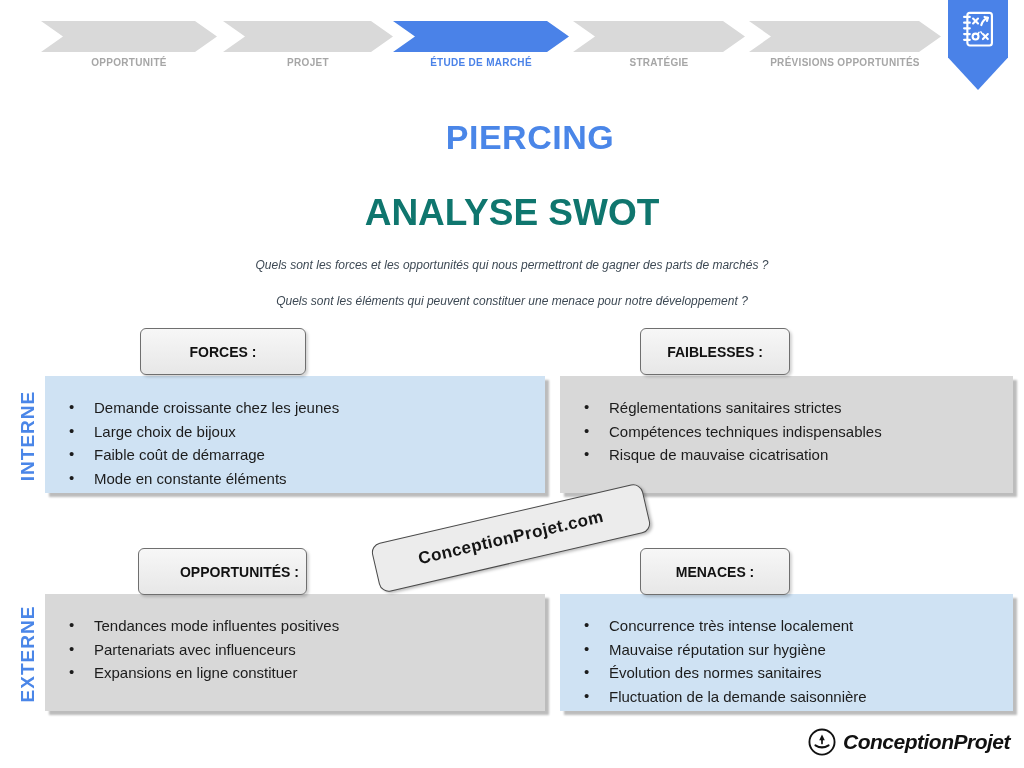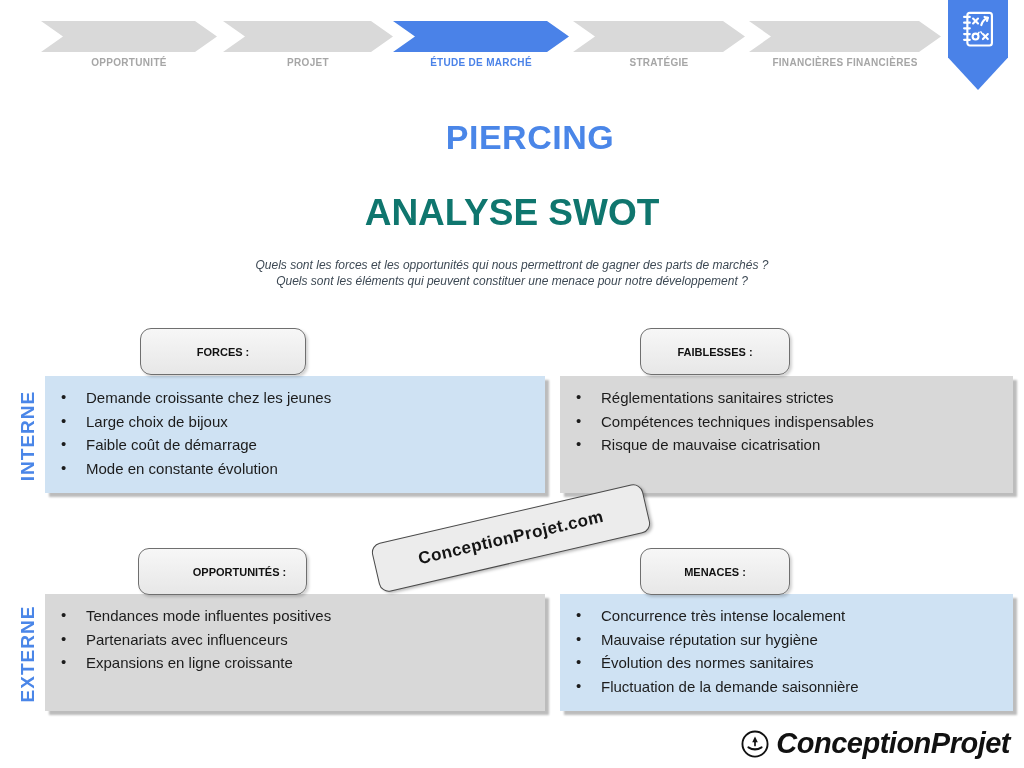--- a/index.html
+++ b/index.html
@@ -42,45 +42,45 @@
   }
   .title-sub {
     position:absolute; top:192px; left:0; width:1024px; text-align:center;
     font-size:37px; font-weight:bold; color:#0f766e;
   }
   .question {
     position:absolute; left:0; width:1024px; text-align:center;
     font-size:12px; font-style:italic; font-weight:500; color:#3d4954;
   }
   .q1 { top:258px; }
-  .q2 { top:274px; }
+  .q2 { top:294px; }
   
   .qtitle {
     position:absolute; height:47px;
     background:linear-gradient(180deg,#f7f7f7,#e7e7e7);
-    border:1.6px solid #6f6f6f; border-radius:11px;
+    border:1.6px solid #6f6f6f; border-radius:6px;
     box-shadow:2px 2px 3px rgba(0,0,0,.18);
     display:flex; align-items:center; justify-content:center;
-    font-size:11px; font-weight:bold; color:#111;
+    font-size:14px; font-weight:bold; color:#111;
     z-index:2;
   }
   .t-forces       { left:140px; top:328px; width:166px; }
   .t-faiblesses   { left:640px; top:328px; width:150px; }
   .t-opportunites { left:138px; top:548px; width:169px;padding-left:34px; }
   .t-menaces      { left:640px; top:548px; width:150px; }
   .qbox {
     position:absolute; height:117px;
     box-shadow:4px 4px 2px #bcbcbc;
     z-index:1;
   }
   .b-forces       { left:45px;  top:376px; width:500px; background:#cfe2f3; }
   .b-faiblesses   { left:560px; top:376px; width:453px; background:#d8d8d8; }
   .b-opportunites { left:45px;  top:594px; width:500px; background:#d8d8d8; }
   .b-menaces      { left:560px; top:594px; width:453px; background:#cfe2f3; }
-  .qbox ul { list-style:none; margin:13px 0 0 0; padding:0 0 0 16px; }
+  .qbox ul { list-style:none; margin:23px 0 0 0; padding:0 0 0 24px; }
   .qbox li {
     position:relative; padding-left:25px; margin-bottom:5.5px;
     font-size:15px; line-height:18px; color:#1c1c1c;
   }
   .qbox li::before { content:"\2022"; position:absolute; left:0; top:-1px; color:#1c1c1c; }
   
   .axis {
     position:absolute; width:112px; height:24px;
     text-align:center; font-size:19px; font-weight:bold; color:#4a86e8;
     letter-spacing:1px; transform:rotate(-90deg);
@@ -96,38 +96,38 @@
     font-size:17px; font-weight:bold; color:#151515; letter-spacing:.4px;
     box-shadow:2px 2px 3px rgba(0,0,0,.25);
     z-index:3;
   }
   
   .footer-logo {
     position:absolute; right:14px; top:727px;
     display:flex; align-items:center; gap:6px;
   }
   .footer-logo .brand {
-    font-size:29px; font-weight:bold; font-style:italic; color:#111;
+    font-size:21px; font-weight:bold; font-style:italic; color:#111;
     letter-spacing:-.5px;
   }
 </style>
 </head>
 <body>
 
 <div class="chev c0"></div>
 <div class="chev c1"></div>
 <div class="chev c2 active"></div>
 <div class="chev c3"></div>
 <div class="chev c4"></div>
 
 <div class="step-label l0">OPPORTUNITÉ</div>
 <div class="step-label l1">PROJET</div>
 <div class="step-label l2 active">ÉTUDE DE MARCHÉ</div>
 <div class="step-label l3">STRATÉGIE</div>
-<div class="step-label l4">FINANCIÈRES FINANCIÈRES</div>
+<div class="step-label l4">PRÉVISIONS OPPORTUNITÉS</div>
 
 <div class="bookmark">
   <svg width="36" height="44" viewBox="0 0 44 50" fill="none" stroke="#ffffff" stroke-width="2.6" stroke-linecap="round">
     <rect x="9" y="4" width="30" height="40" rx="3"></rect>
     <line x1="5" y1="9" x2="12" y2="9"></line>
     <line x1="5" y1="16" x2="12" y2="16"></line>
     <line x1="5" y1="23" x2="12" y2="23"></line>
     <line x1="5" y1="30" x2="12" y2="30"></line>
     <line x1="5" y1="37" x2="12" y2="37"></line>
     <line x1="16" y1="11" x2="22" y2="17"></line>
@@ -149,35 +149,35 @@
 <div class="qtitle t-forces">FORCES :</div>
 <div class="qtitle t-faiblesses">FAIBLESSES :</div>
 <div class="qtitle t-opportunites">OPPORTUNITÉS :</div>
 <div class="qtitle t-menaces">MENACES :</div>
 
 <div class="qbox b-forces">
   <ul>
     <li>Demande croissante chez les jeunes</li>
     <li>Large choix de bijoux</li>
     <li>Faible coût de démarrage</li>
-    <li>Mode en constante évolution</li>
+    <li>Mode en constante éléments</li>
   </ul>
 </div>
 <div class="qbox b-faiblesses">
   <ul>
     <li>Réglementations sanitaires strictes</li>
     <li>Compétences techniques indispensables</li>
     <li>Risque de mauvaise cicatrisation</li>
   </ul>
 </div>
 <div class="qbox b-opportunites">
   <ul>
     <li>Tendances mode influentes positives</li>
     <li>Partenariats avec influenceurs</li>
-    <li>Expansions en ligne croissante</li>
+    <li>Expansions en ligne constituer</li>
   </ul>
 </div>
 <div class="qbox b-menaces">
   <ul>
     <li>Concurrence très intense localement</li>
     <li>Mauvaise réputation sur hygiène</li>
     <li>Évolution des normes sanitaires</li>
     <li>Fluctuation de la demande saisonnière</li>
   </ul>
 </div>

